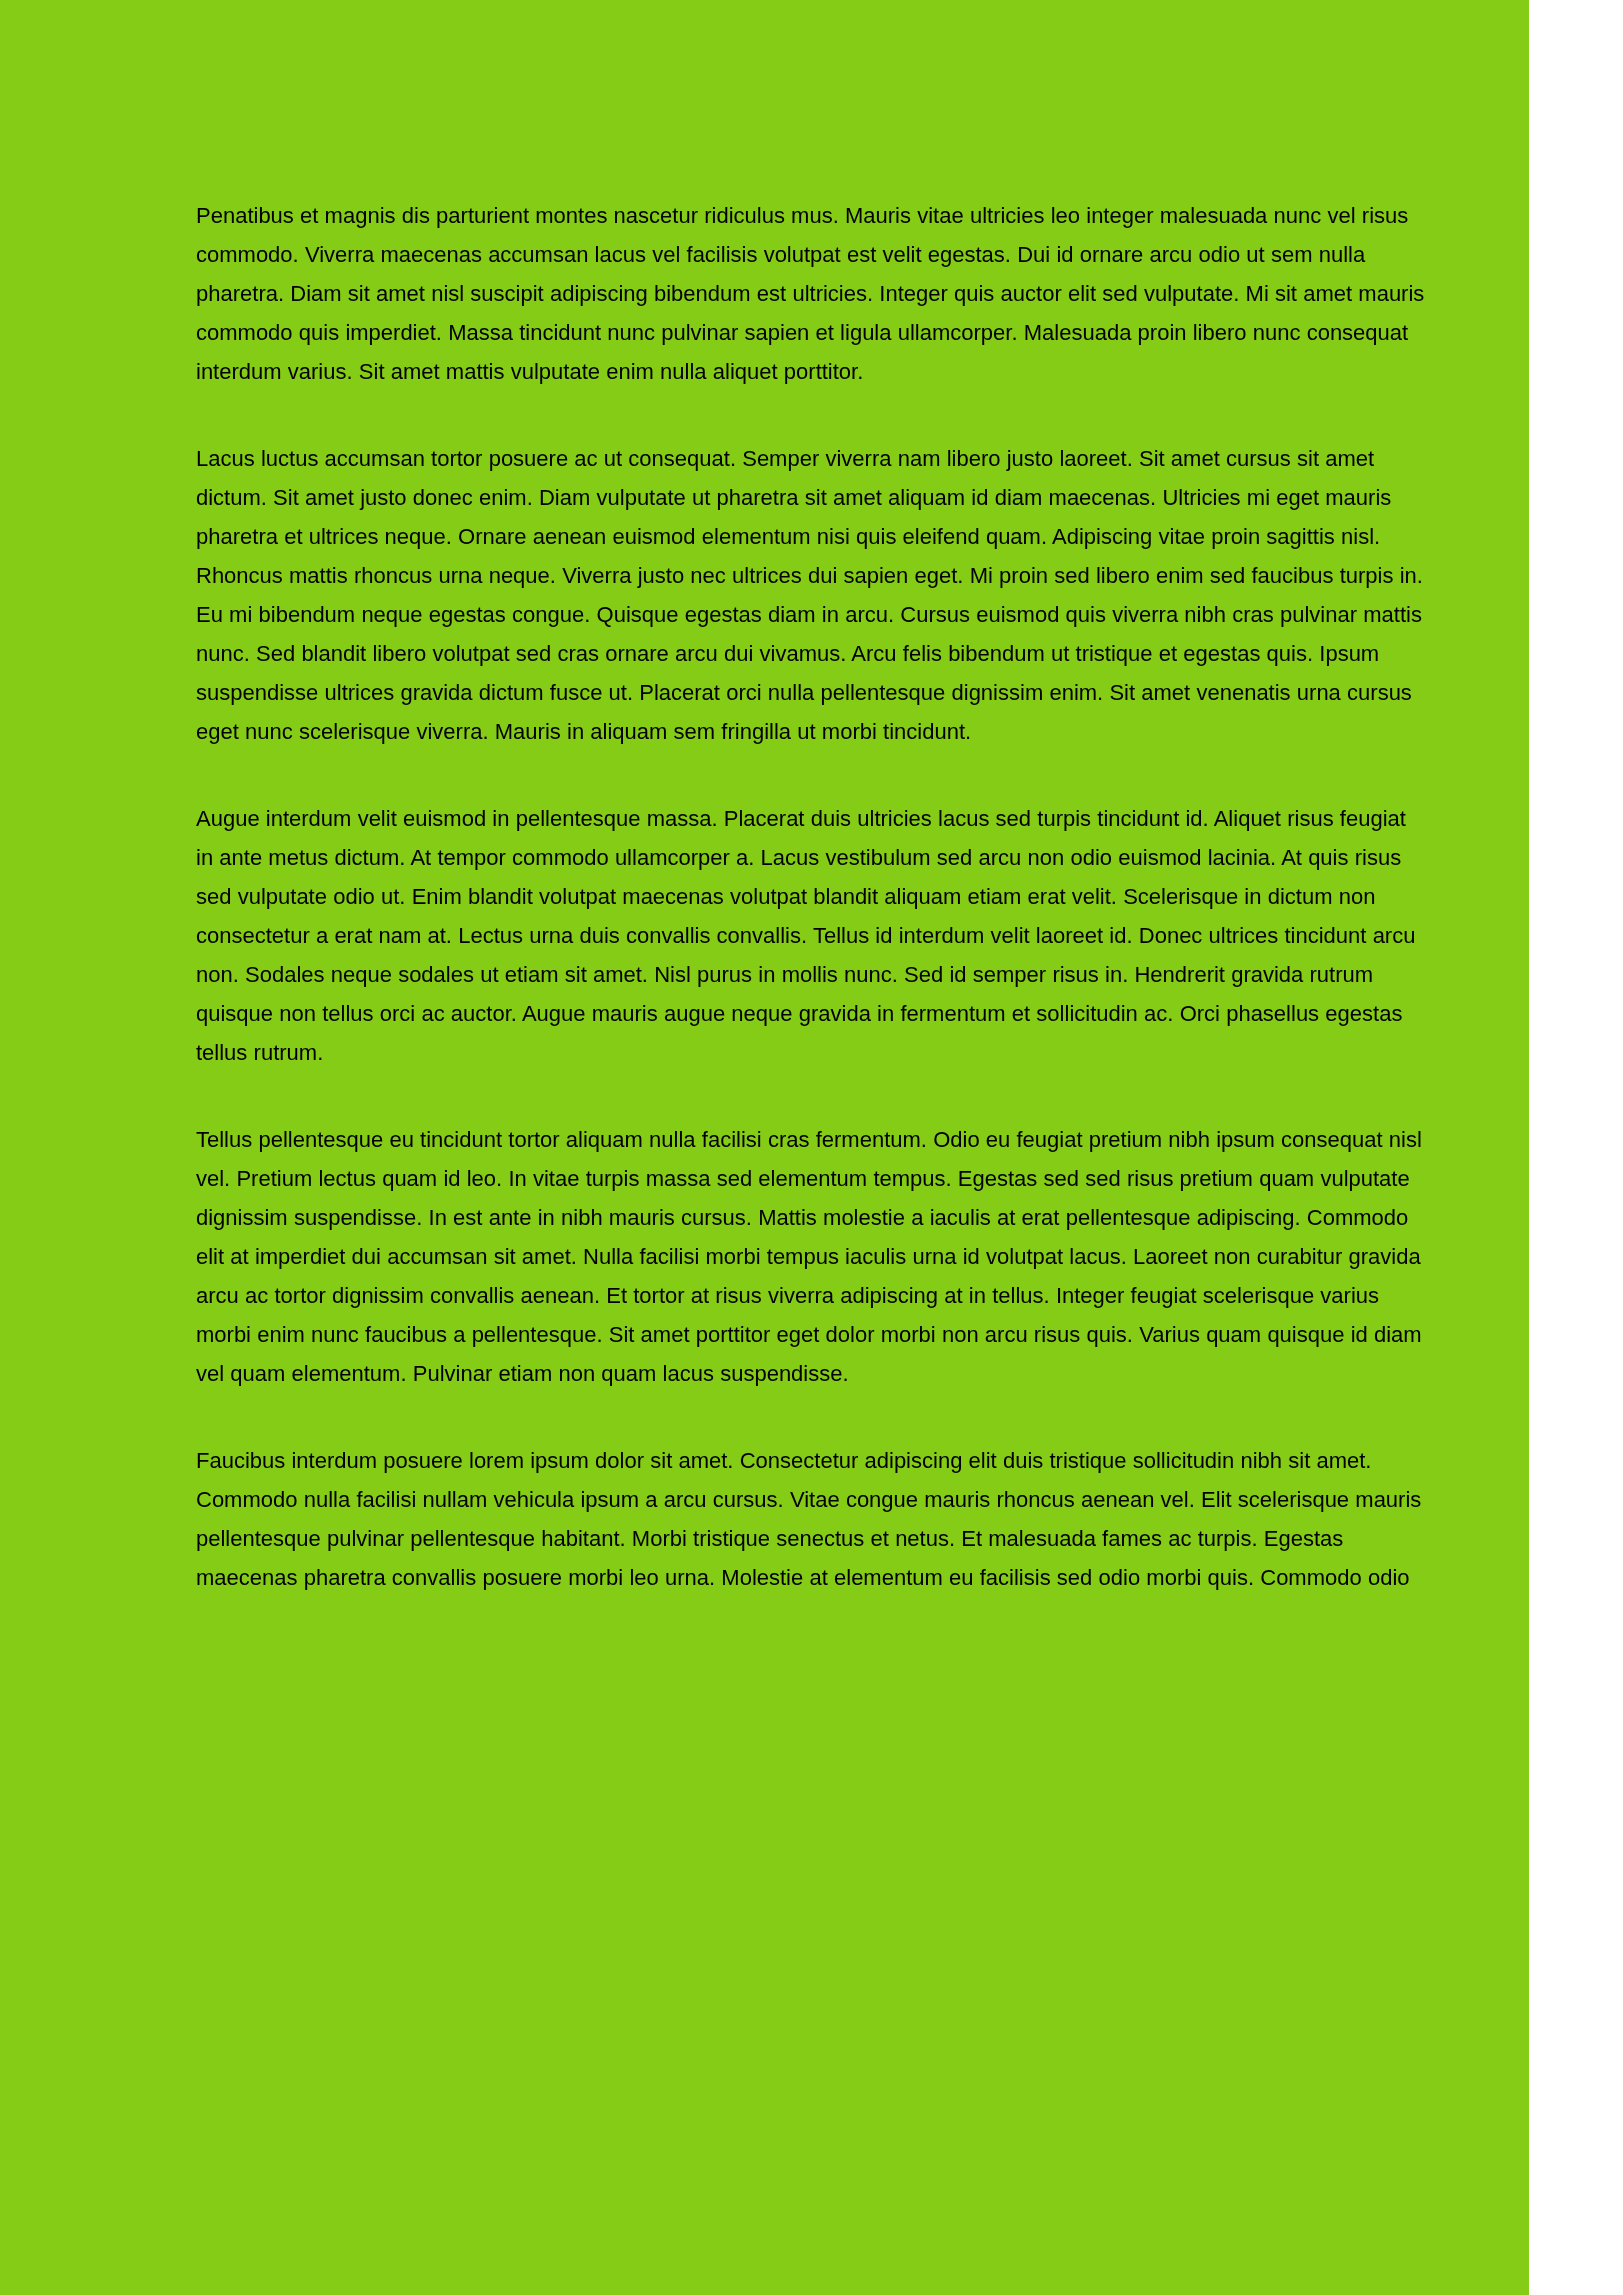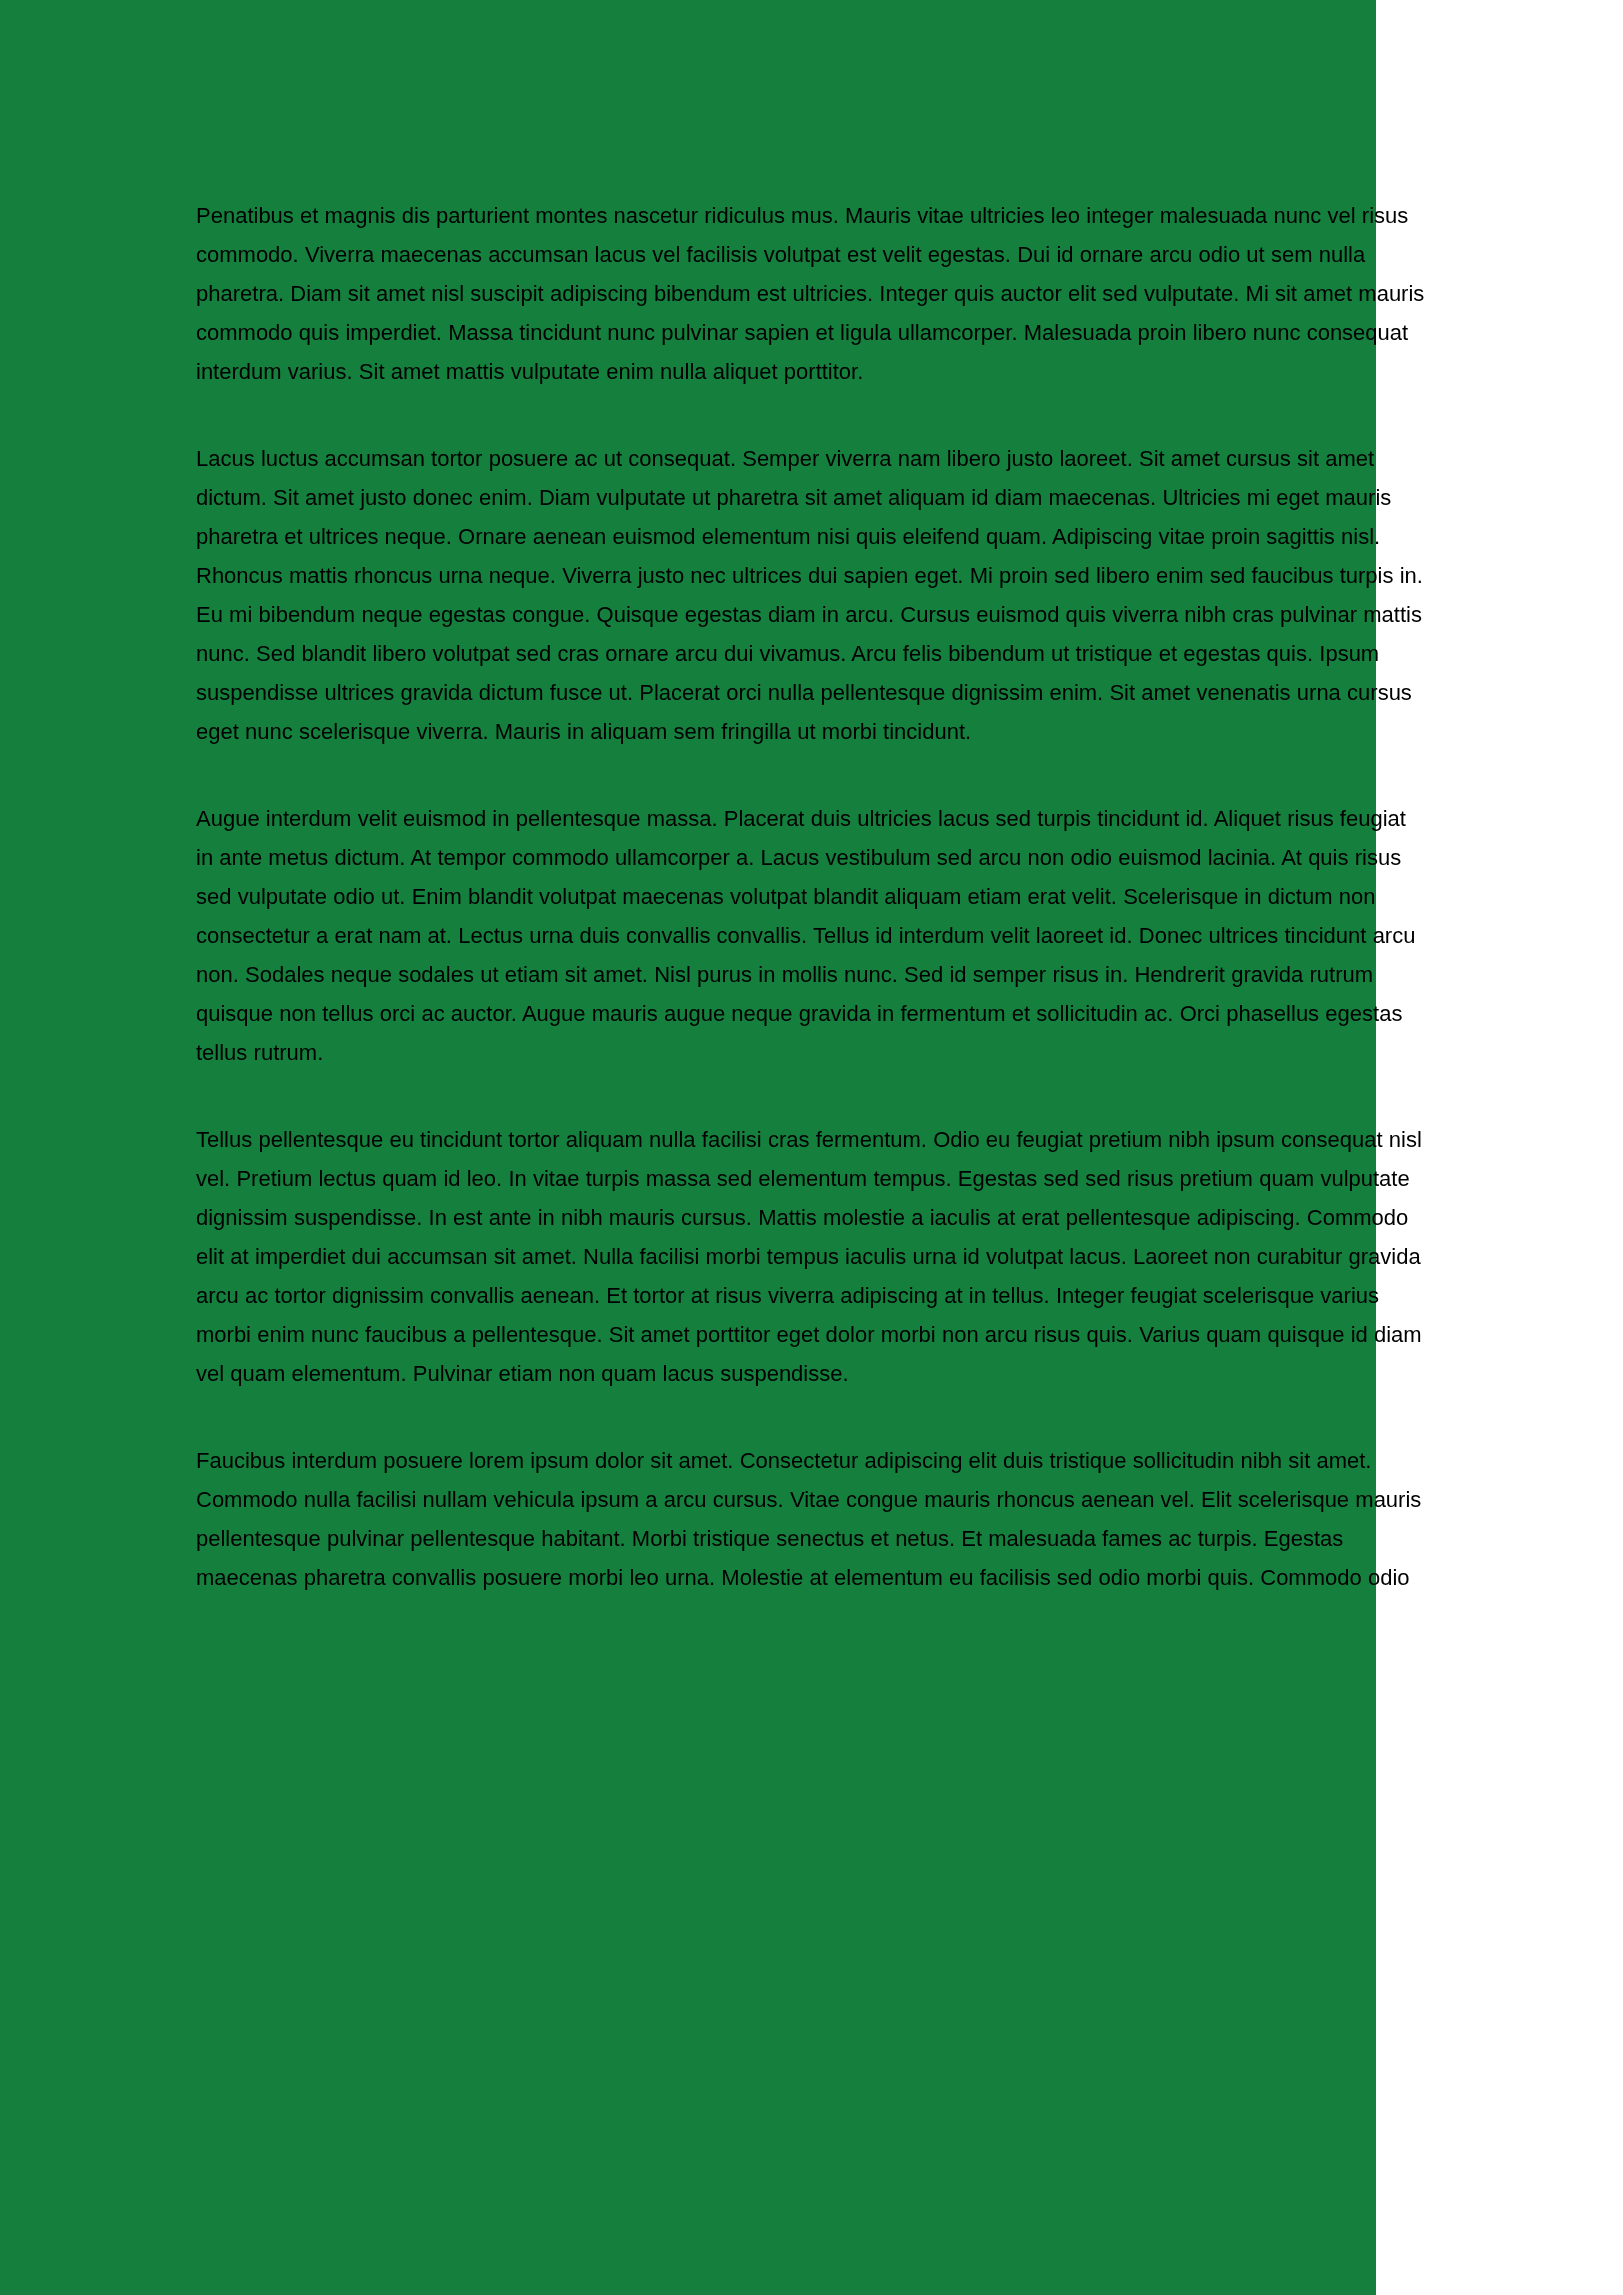--- a/index.html
+++ b/index.html
@@ -7,23 +7,23 @@
     padding: 0;
     background: #ffffff;
   }
   body {
     width: 1623px;
     height: 2295px;
     font-family: "Liberation Serif", serif;
   }
   .page {
     box-sizing: border-box;
-    width: 1376px;
+    width: 1529px;
     height: 2295px;
-    background: #15803d;
+    background: #84cc16;
     padding: 196px 165px 0 196px;
   }
   .doc-body {
     width: 1230px;
   }
   .para {
     font-family: "Liberation Sans", sans-serif;
     font-size: 22px;
     line-height: 39px;
     color: #000000;

